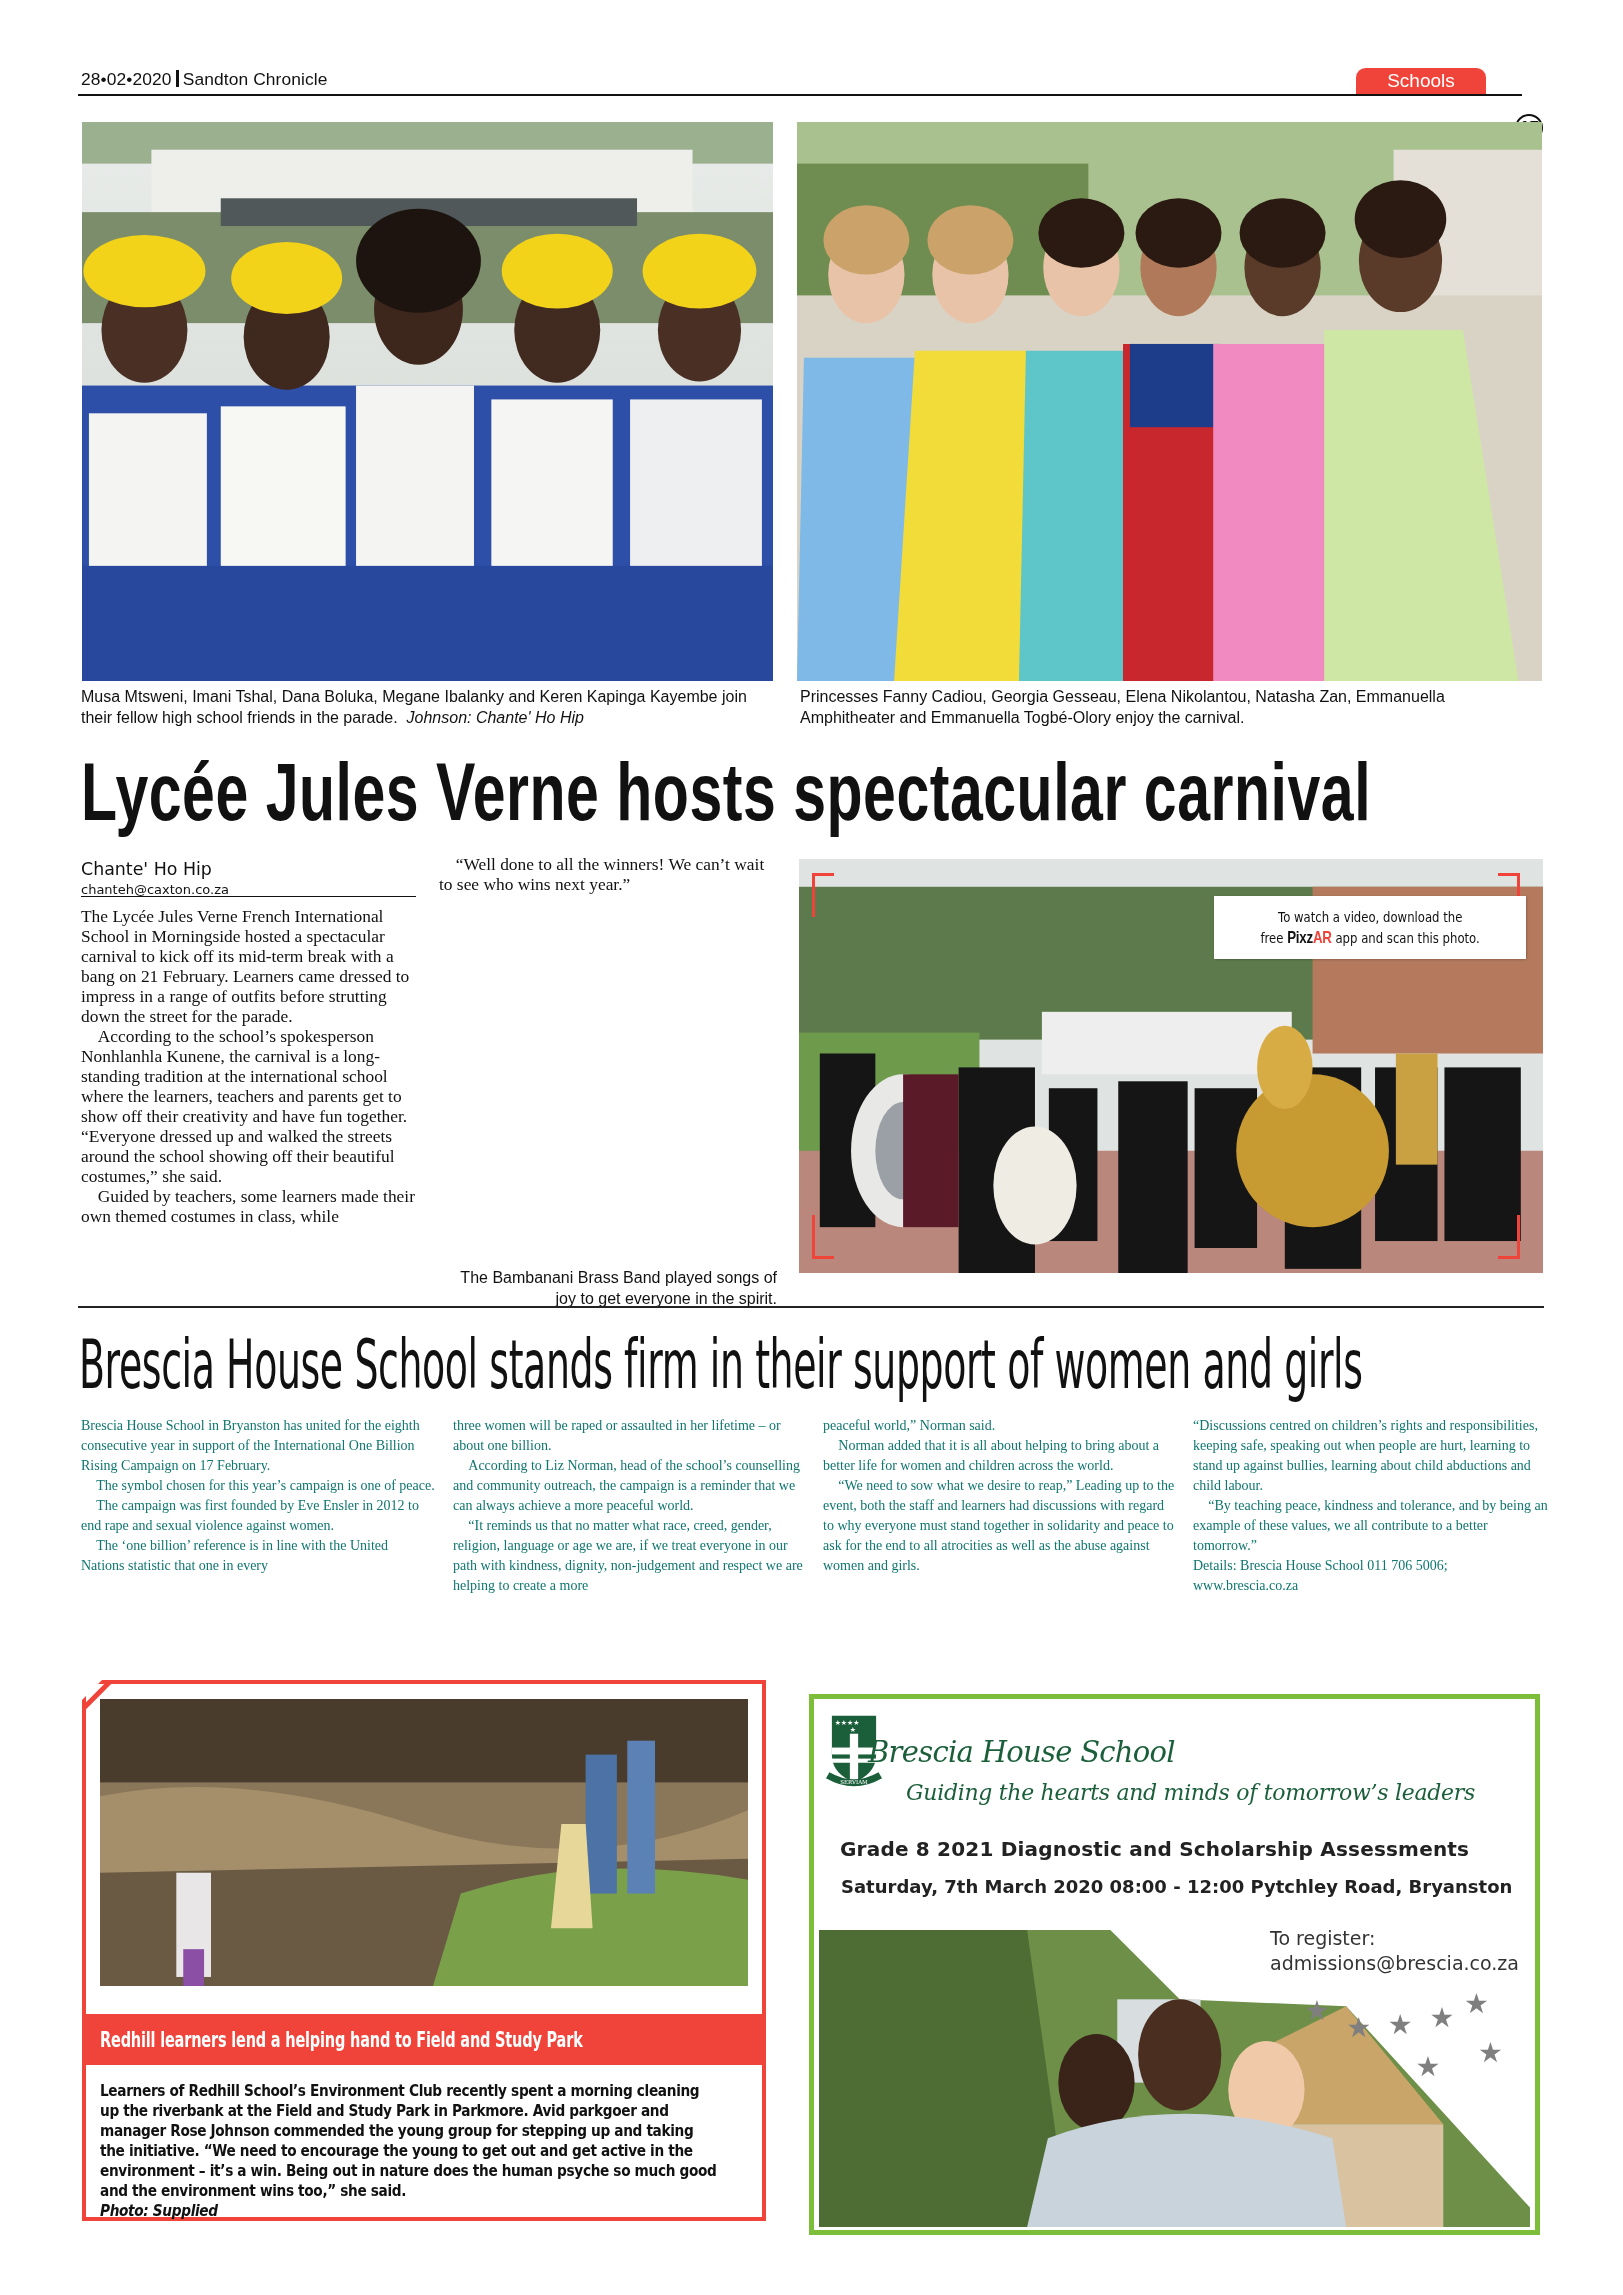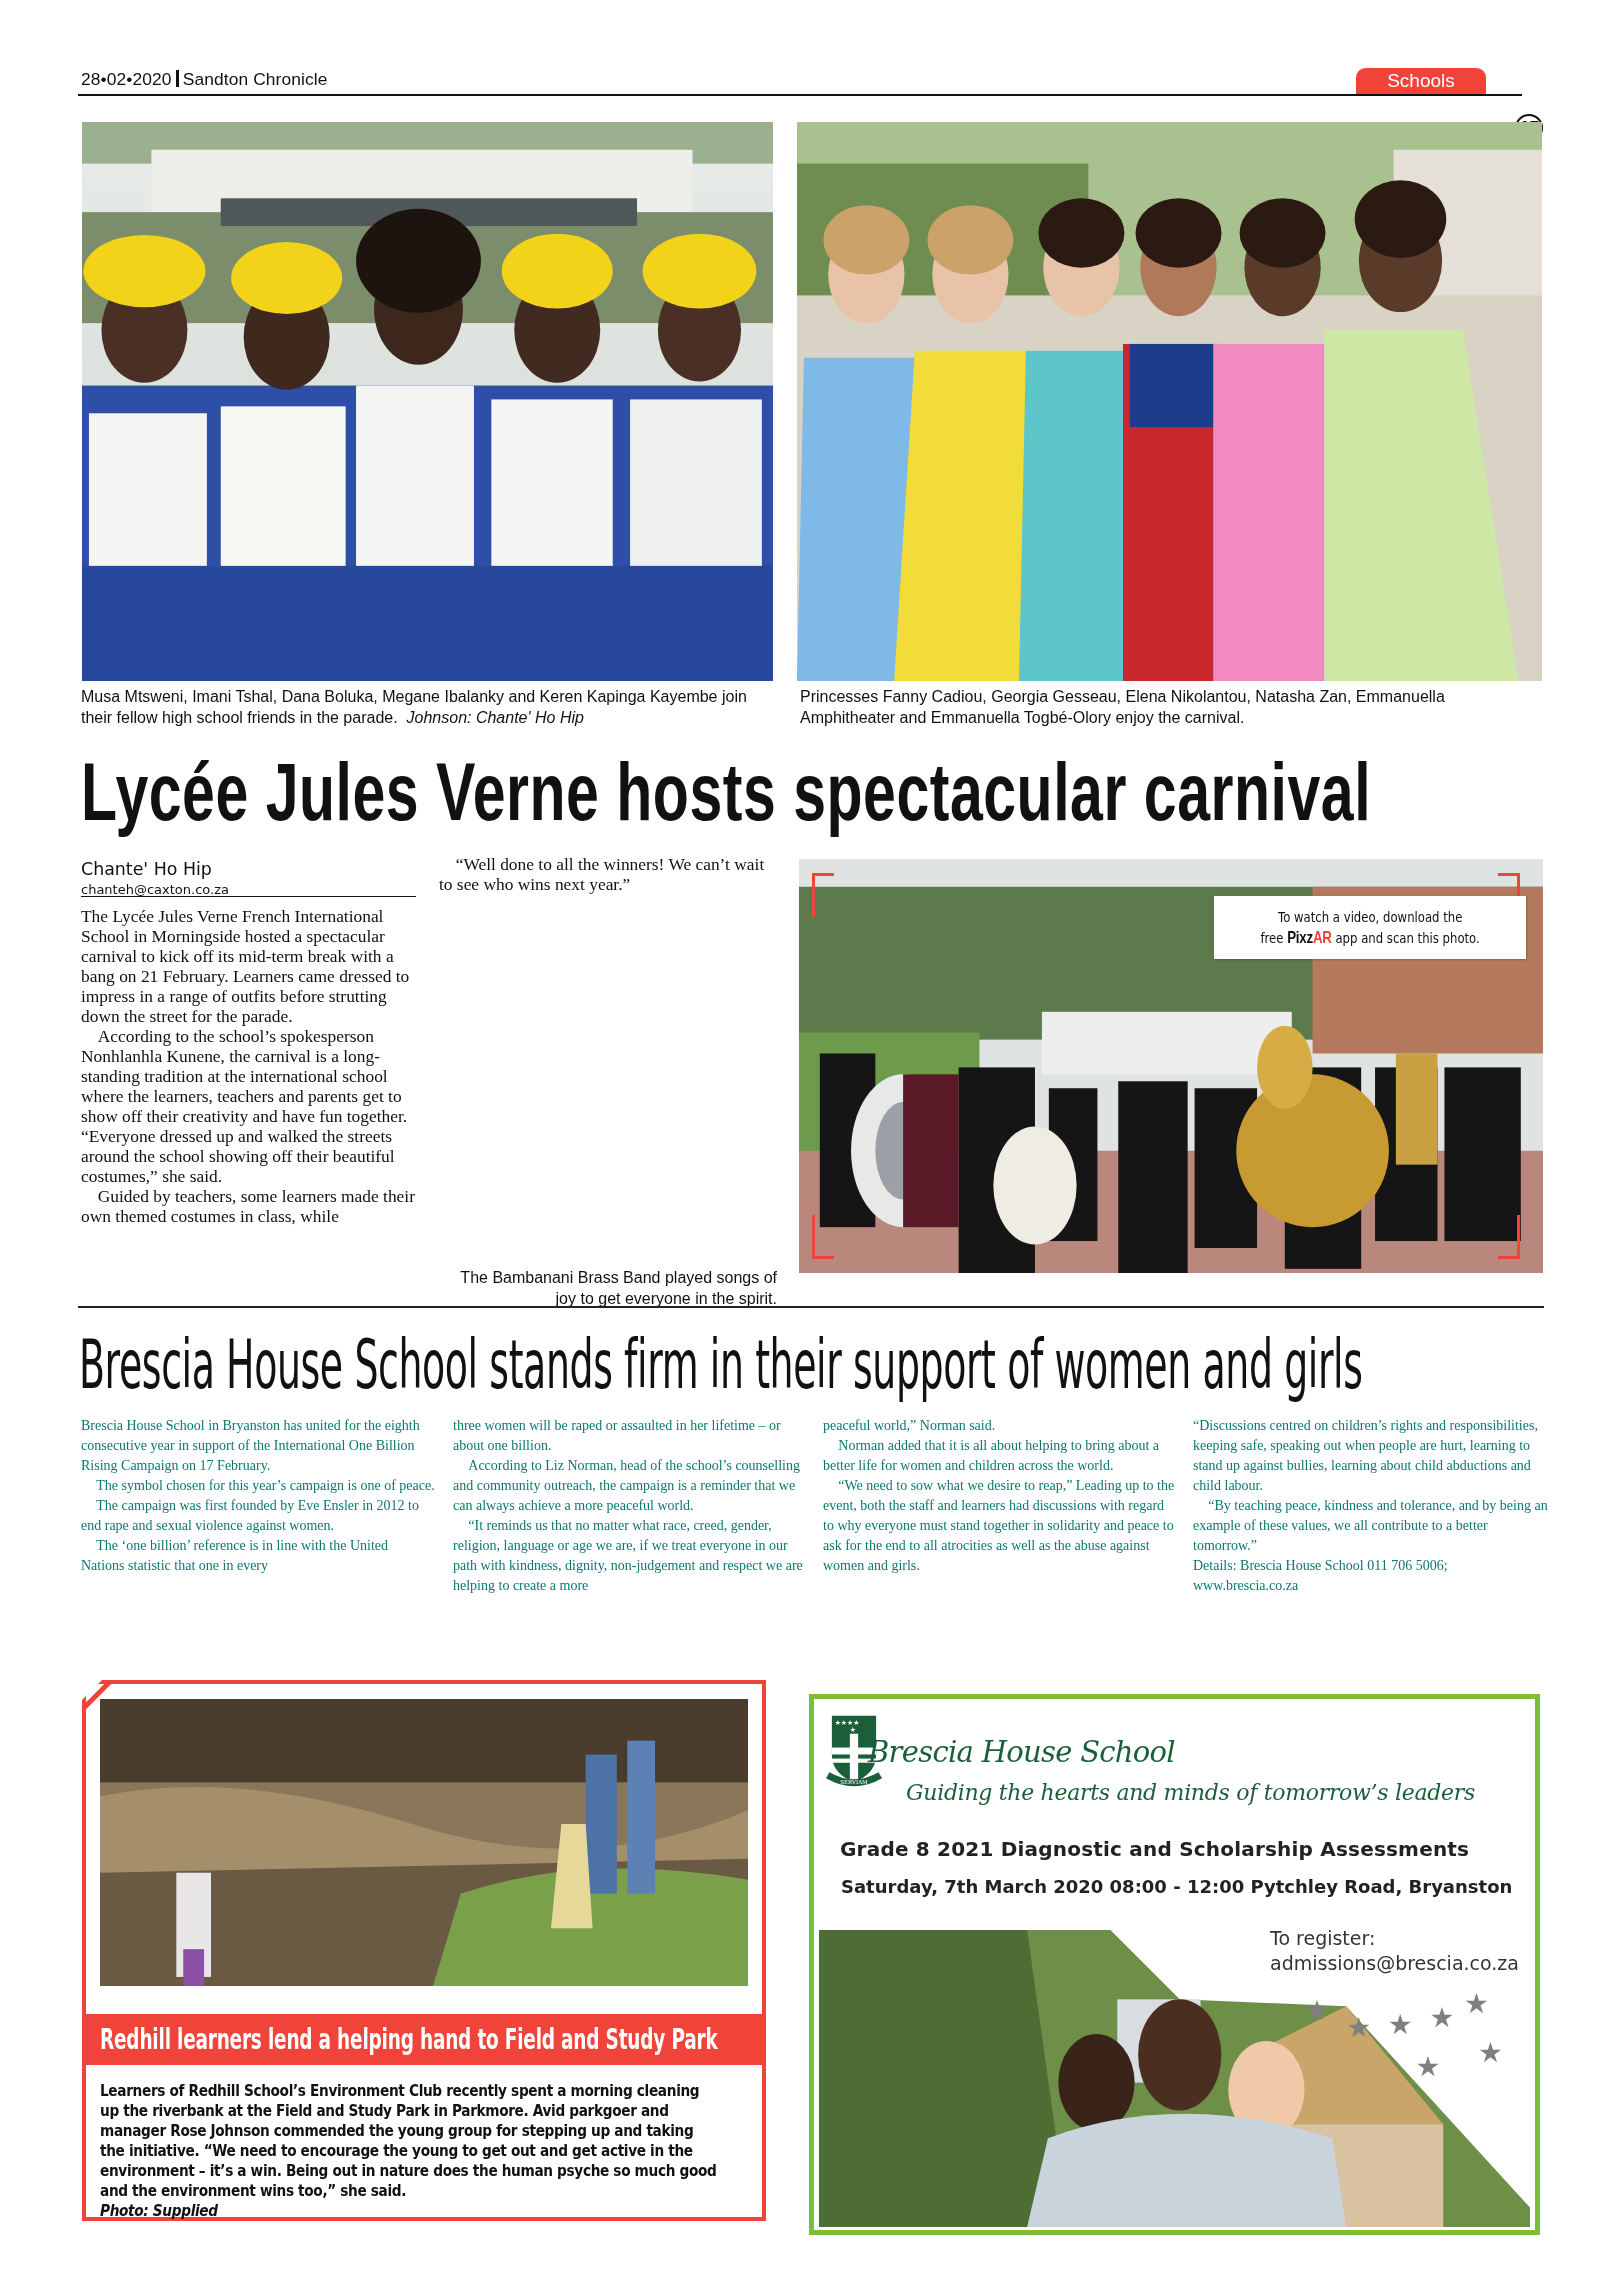--- a/index.html
+++ b/index.html
@@ -42,21 +42,21 @@
   .headline2 { left: 79px; top: 1331px; font-family: "DejaVu Sans", sans-serif; font-size: 67px; line-height: 69px;
     transform: scaleX(0.565); transform-origin: left top; white-space: nowrap; letter-spacing: -0.7px; }
 
   .col-text2 { font-family: "Liberation Serif", serif; font-size: 14px; line-height: 20px; color: #0f766e; }
   .col-text2 p.ind { text-indent: 15.3px; }
 
   
   .redbox { left: 82px; top: 1680px; width: 684px; height: 541px; border: 4.9px solid #f0433a; border-top-left-radius: 0; }
   .redbox-photo { left: 100px; top: 1699px; width: 648px; height: 287px; }
   .redbox-title { left: 82px; top: 2014px; width: 684px; height: 51px; background: #f0433a; color: #fff;
-    font-family: "DejaVu Sans", sans-serif; font-weight: bold; font-size: 28px; line-height: 51px; padding-left: 18px; white-space: nowrap; }
+    font-family: "DejaVu Sans", sans-serif; font-weight: bold; font-size: 22px; line-height: 51px; padding-left: 18px; white-space: nowrap; }
   .redbox-title span { display: inline-block; transform: scaleX(0.66); transform-origin: left center; letter-spacing: -0.3px; }
   .redbox-text { left: 100px; top: 2081px; width: 694px; font-family: "DejaVu Sans", sans-serif; font-weight: bold; font-size: 15.3px;
     line-height: 20px; transform: scaleX(0.895); transform-origin: left top; letter-spacing: -0.4px; color: #111; }
   .redbox-text .credit { font-style: italic; }
 
   
   .ad { left: 809px; top: 1694px; width: 731px; height: 541px; border: 5.6px solid #7cbd3a; background: #fff; overflow: hidden; }
   .ad-crest { left: 826px; top: 1713px; width: 56px; height: 76px; }
   .ad-school { left: 868px; top: 1735px; font-family: "DejaVu Serif", serif; font-style: italic; font-size: 29px; color: #1b5e3a; letter-spacing: -0.7px; }
   .ad-motto { left: 906px; top: 1780px; font-family: "DejaVu Serif", serif; font-style: italic; font-size: 22px; color: #1b5e3a; letter-spacing: -0.3px; }

